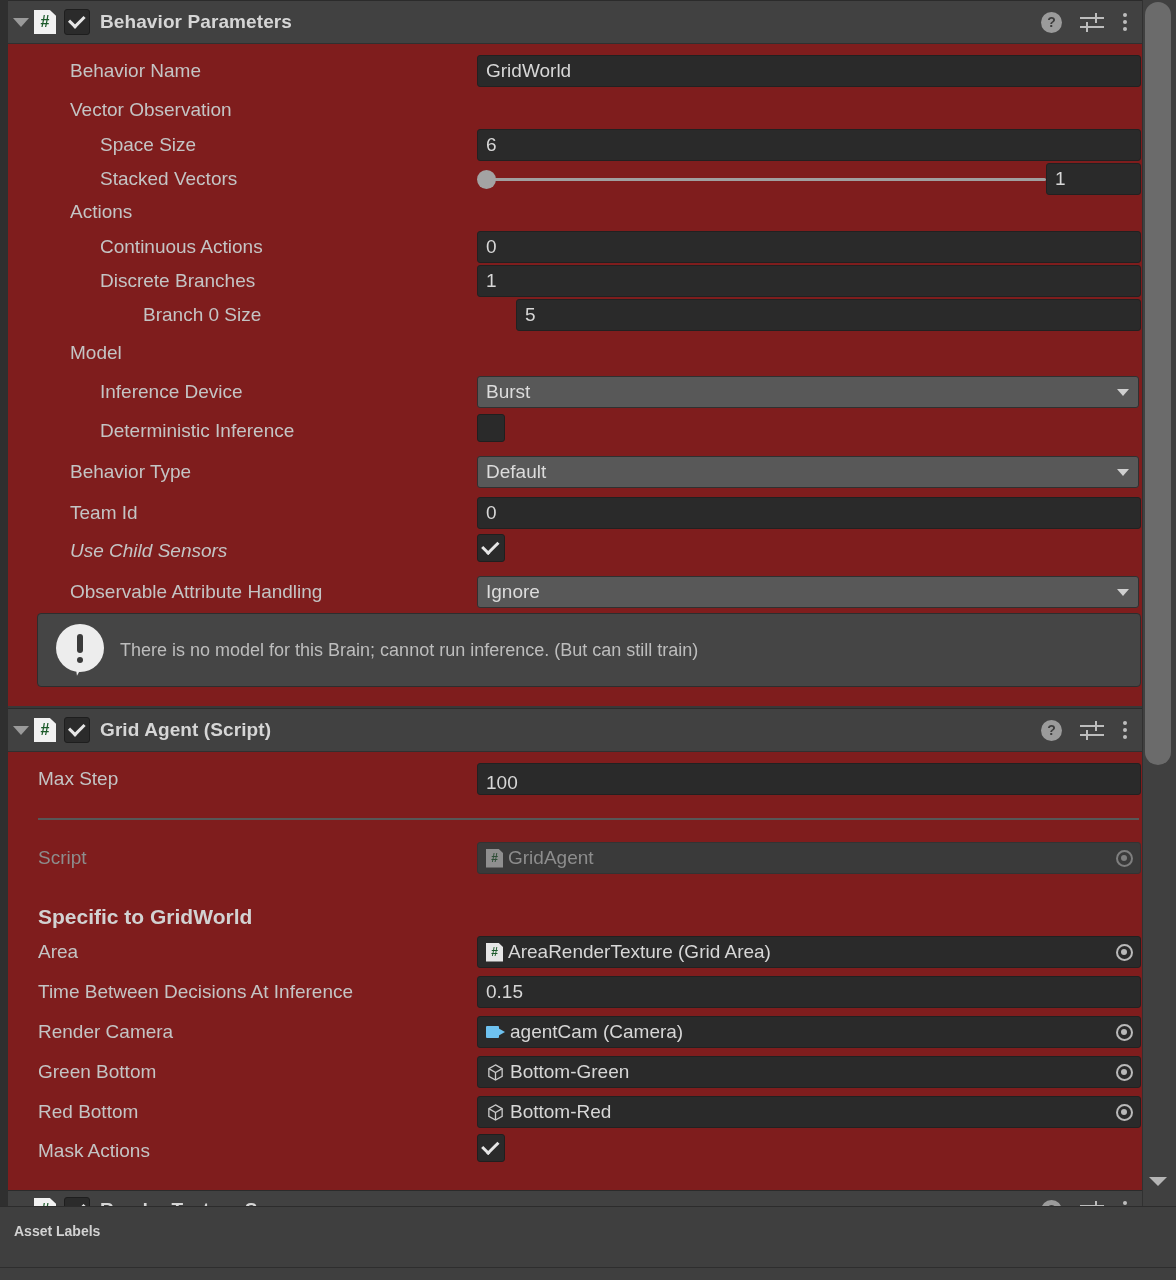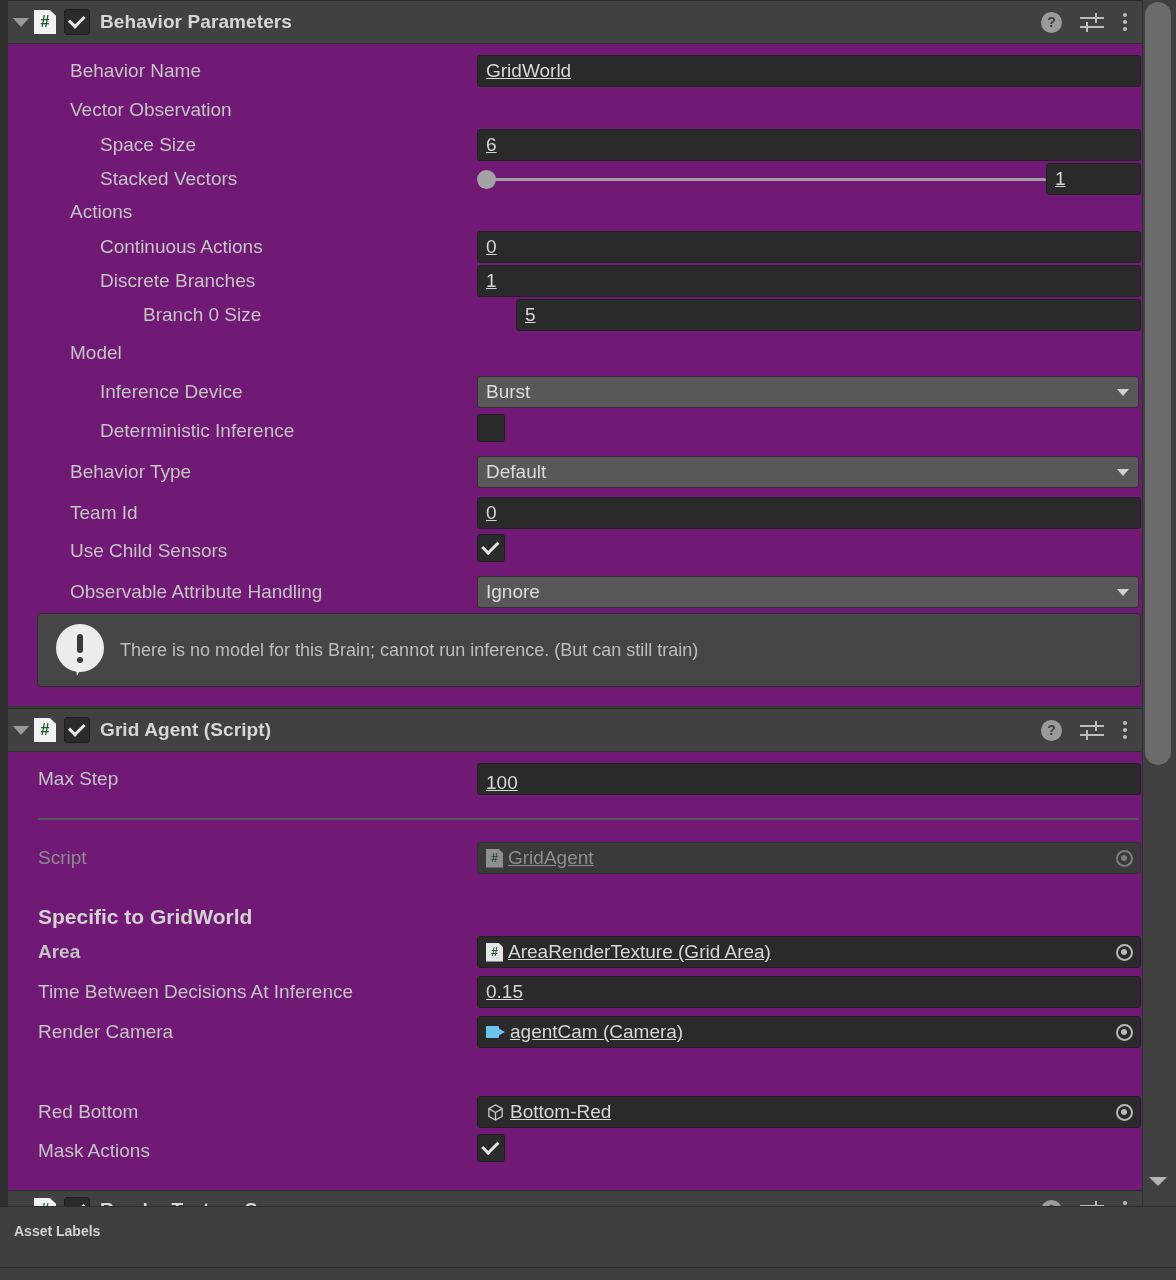--- a/index.html
+++ b/index.html
@@ -60,32 +60,32 @@
   .ico-preset{ width:24px;height:20px; position:relative; }
   .ico-preset i{ position:absolute; background:#bdbdbd; }
   .ico-preset .l1{ left:0; top:5px; width:24px; height:2px; }
   .ico-preset .l2{ left:0; top:14px; width:24px; height:2px; }
   .ico-preset .k1{ left:15px; top:1px; width:2px; height:10px; }
   .ico-preset .k2{ left:6px; top:10px; width:2px; height:10px; }
   .ico-dots{ width:6px; display:flex; flex-direction:column; gap:3px; align-items:center; }
   .ico-dots i{ width:4px;height:4px;border-radius:50%; background:#bdbdbd; display:block; }
 
   
-  .comp-body{ position:absolute; left:8px; right:34px; background:#701a75; }
+  .comp-body{ position:absolute; left:8px; right:34px; background:#7f1d1d; }
 
   .row{ position:absolute; left:0; right:0; display:flex; align-items:center; }
   .label{
     color:#c4c4c4; font-size:19px; white-space:nowrap;
   }
 
   
   .field{
     background:#2a2a2a; border:1px solid #212121; border-radius:3px;
     height:32px; display:flex; align-items:center; padding:0 8px;
-    color:#d7d7d7; font-size:19px;text-decoration:underline;
+    color:#d7d7d7; font-size:19px;
   }
   .field.obj{ padding-right:34px; position:relative; }
   .field.disabled{ background:#3a3a3a; border-color:#333; color:#8d8d8d; }
   .field .val{ overflow:hidden; white-space:nowrap; }
 
   
   .popup{
     background:#585858; border:1px solid #303030; border-radius:3px;
     height:32px; display:flex; align-items:center; padding:0 8px;
     color:#dcdcdc; font-size:19px; position:relative;
@@ -310,21 +310,21 @@
     </div>
 
     <div class="row" style="top:452px;height:34px;">
       <div class="label" style="position:absolute;left:62px;">Team Id</div>
       <div class="field" style="position:absolute;left:469px;right:1px;top:1px;">
         <span class="val">0</span>
       </div>
     </div>
 
     <div class="row" style="top:492px;height:30px;">
-      <div class="label" style="position:absolute;left:62px;">Use Child Sensors</div>
+      <div class="label" style="position:absolute;left:62px;font-style:italic;">Use Child Sensors</div>
       <div class="cbox on" style="position:absolute;left:469px;top:-2px;"></div>
     </div>
 
     <div class="row" style="top:531px;height:34px;">
       <div class="label" style="position:absolute;left:62px;">Observable Attribute Handling</div>
       <div class="popup" style="position:absolute;left:469px;right:3px;top:1px;">
         <span class="val">Ignore</span>
         <span class="arrow"></span>
       </div>
     </div>
@@ -389,21 +389,21 @@
             <span class="o"></span>
           </span>
       </div>
     </div>
 
     <div class="row" style="top:150px;height:30px;">
       <div class="section-title" style="position:absolute;left:30px;">Specific to GridWorld</div>
     </div>
 
     <div class="row" style="top:183px;height:34px;">
-      <div class="label" style="position:absolute;left:30px;font-weight:bold;">Area</div>
+      <div class="label" style="position:absolute;left:30px;">Area</div>
       <div class="field obj" style="position:absolute;left:469px;right:1px;top:1px;">
         <span class="mini">
             <span class="mini-script">
               <span>#</span>
             </span>
           </span>
         <span class="val">AreaRenderTexture (Grid Area)</span>
         <span class="picker">
             <span class="o"></span>
           </span>
@@ -426,20 +426,35 @@
               <span class="lens"></span>
             </span>
         </span>
         <span class="val">agentCam (Camera)</span>
         <span class="picker">
             <span class="o"></span>
           </span>
       </div>
     </div>
 
+    <div class="row" style="top:303px;height:34px;">
+      <div class="label" style="position:absolute;left:30px;">Green Bottom</div>
+      <div class="field obj" style="position:absolute;left:469px;right:1px;top:1px;">
+        <span class="mini">
+          <svg class="mini-cube" viewBox="0 0 20 20" aria-hidden="true">
+            <path d="M10 2 L17 6 L17 14 L10 18 L3 14 L3 6 Z" fill="none" stroke="#c9c9c9" stroke-width="1.4"></path>
+            <path d="M3 6 L10 10 L17 6 M10 10 L10 18" fill="none" stroke="#c9c9c9" stroke-width="1.4"></path>
+          </svg>
+        </span>
+        <span class="val">Bottom-Green</span>
+        <span class="picker">
+            <span class="o"></span>
+          </span>
+      </div>
+    </div>
 
     <div class="row" style="top:343px;height:34px;">
       <div class="label" style="position:absolute;left:30px;">Red Bottom</div>
       <div class="field obj" style="position:absolute;left:469px;right:1px;top:1px;">
         <span class="mini">
           <svg class="mini-cube" viewBox="0 0 20 20" aria-hidden="true">
             <path d="M10 2 L17 6 L17 14 L10 18 L3 14 L3 6 Z" fill="none" stroke="#c9c9c9" stroke-width="1.4"></path>
             <path d="M3 6 L10 10 L17 6 M10 10 L10 18" fill="none" stroke="#c9c9c9" stroke-width="1.4"></path>
           </svg>
         </span>

